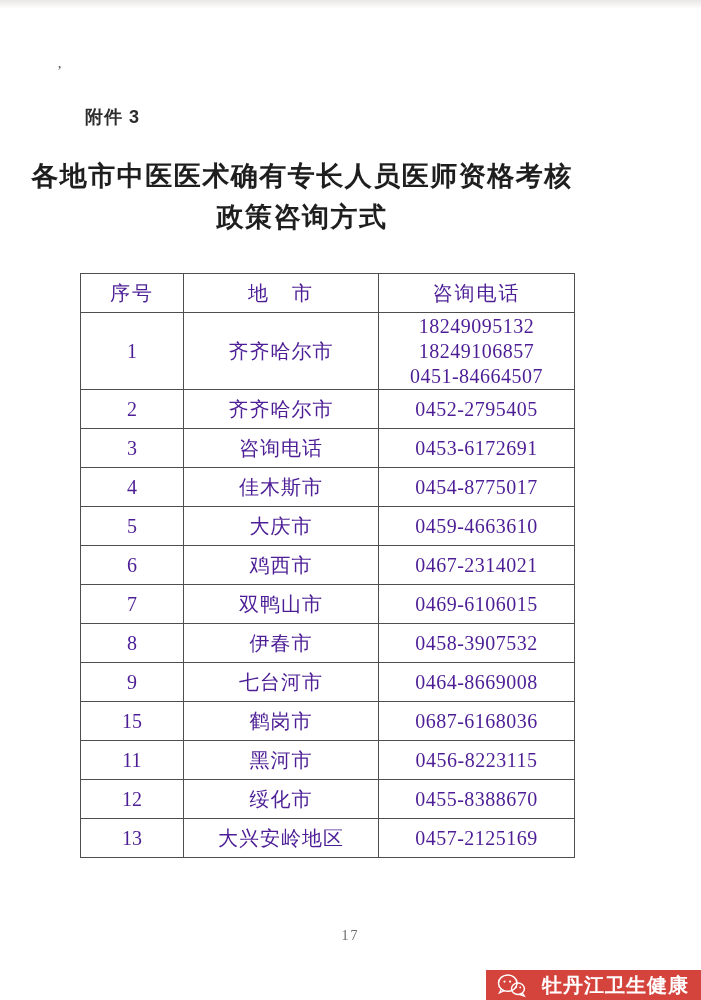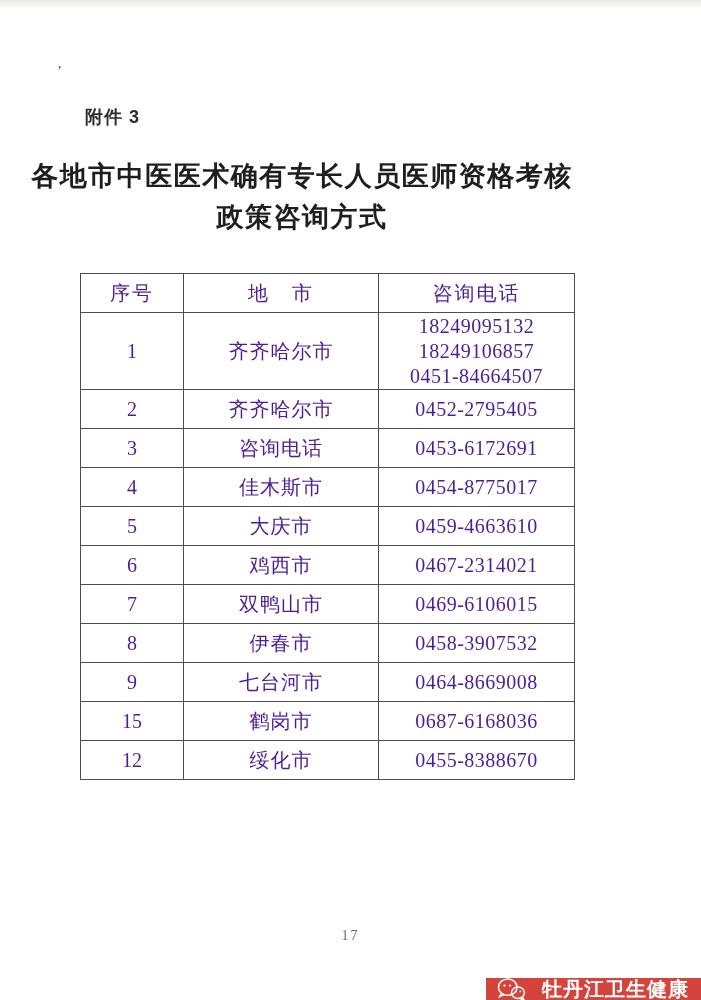--- a/index.html
+++ b/index.html
@@ -44,21 +44,21 @@
   .contact-table th { height:38px; letter-spacing:2px; }
   .contact-table td { height:38px; }
   .contact-table tr.tall td { height:76px; }
   .phone-line { line-height:25px; letter-spacing:0.5px; }
   .city-cell { letter-spacing:1px; }
   .page-number {
     position:absolute; left:0; right:0; bottom:56px;
     text-align:center; font-size:14px; color:#6a6a6a; letter-spacing:2px;
   }
   .footer-brand {
-    position:absolute; right:0; bottom:0; height:22px;
+    position:absolute; right:0; bottom:0; height:30px;
     display:flex; align-items:center; gap:16px;
     padding:0 12px 0 10px;
     color:#ffffff; font-weight:bold; font-size:20px;
     font-family:"Liberation Sans", sans-serif;
     letter-spacing:1px;
   }
   .brand-icon { display:flex; align-items:center; }
 </style>
 </head>
 <body>
@@ -154,24 +154,38 @@
         </td>
       </tr>
       <tr>
         <td>15</td>
         <td class="city-cell">鹤岗市</td>
         <td>
           <div class="phone-line">0687-6168036</div>
         </td>
       </tr>
       <tr>
+        <td>11</td>
+        <td class="city-cell">黑河市</td>
+        <td>
+          <div class="phone-line">0456-8223115</div>
+        </td>
+      </tr>
+      <tr>
         <td>12</td>
         <td class="city-cell">绥化市</td>
         <td>
           <div class="phone-line">0455-8388670</div>
+        </td>
+      </tr>
+      <tr>
+        <td>13</td>
+        <td class="city-cell">大兴安岭地区</td>
+        <td>
+          <div class="phone-line">0457-2125169</div>
         </td>
       </tr>
     </tbody>
 </table>
 
 <div class="page-number">17</div>
 
 <div class="footer-brand" id="footer-brand" style="background: rgb(213, 68, 60);">
   <span class="brand-icon">
     <svg width="30" height="25" viewBox="0 0 32 27" aria-hidden="true">

